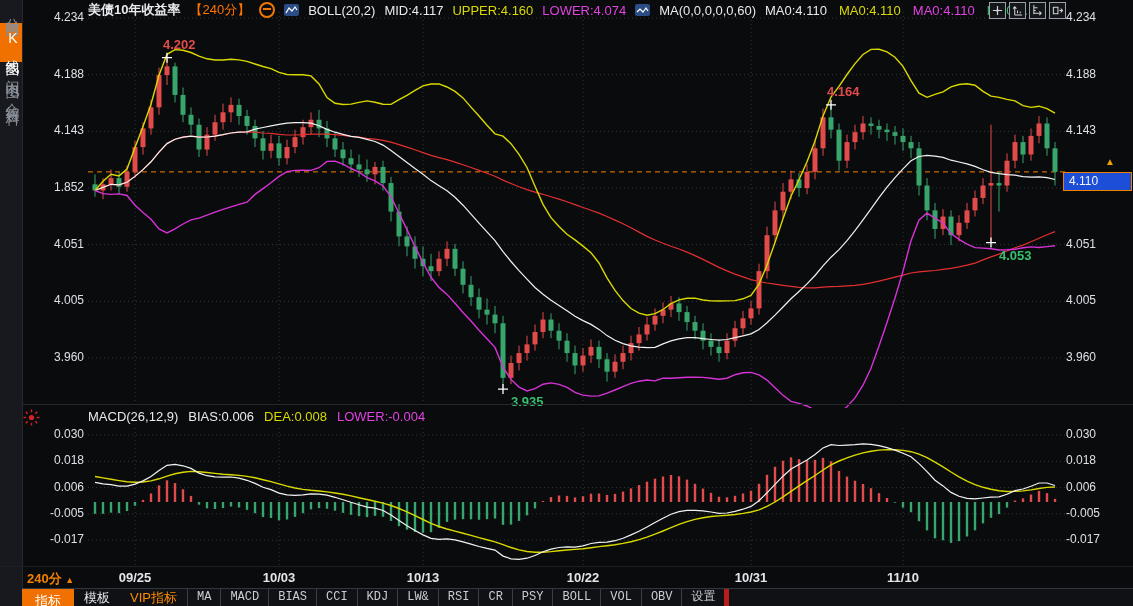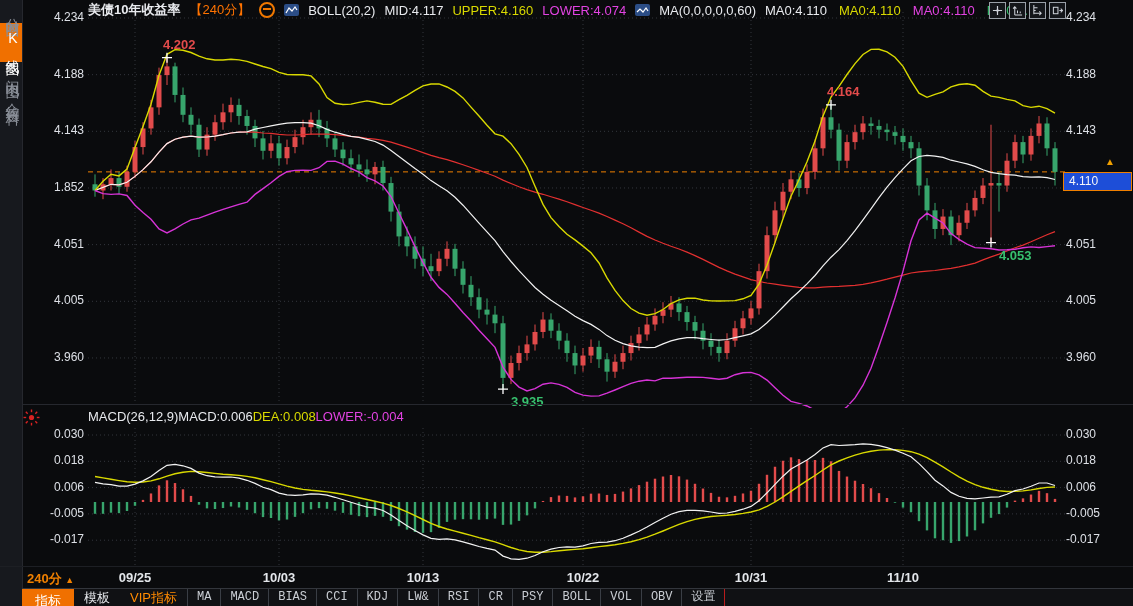--- a/index.html
+++ b/index.html
@@ -22,37 +22,37 @@
   .sq-icon{width:15px;height:15px;border:1px solid #9aa0a8;background:#14161a;display:flex;align-items:center;justify-content:center;cursor:pointer;}
   
   .tick{position:absolute;font-size:12px;color:#dde0e6;}
   .tick-l{width:84px;text-align:right;left:0;}
   .tick-r{left:1066px;text-align:left;}
   
   #main-svg{position:absolute;left:88px;top:12px;}
   #macd-svg{position:absolute;left:88px;top:428px;}
   .hline{position:absolute;left:22px;right:0;border-top:1px solid #26282e;height:0;}
   
-  #macd-header{position:absolute;left:88px;top:409px;display:flex;gap:0;align-items:center;font-size:13px;white-space:nowrap;z-index:5;}
+  #macd-header{position:absolute;left:88px;top:409px;display:flex;gap:10px;align-items:center;font-size:13px;white-space:nowrap;z-index:5;}
   #alarm-icon{position:absolute;left:23px;top:409px;z-index:5;}
   
   #price-badge{position:absolute;left:1063px;top:172px;width:62px;height:17px;border:1px solid #f08000;background:#1d4ed8;
     color:#f5f6f8;font-size:12px;line-height:17px;padding-left:5px;z-index:6;}
   #badge-arrow{position:absolute;left:1105px;top:156px;color:#f0a000;font-size:10px;z-index:6;}
   
   #dates-row{position:absolute;left:0;top:566px;width:1133px;height:21px;border-top:1px solid #1d1f24;}
   .date-lab{position:absolute;top:3px;transform:translateX(-50%);color:#e3e6ea;font-size:13px;font-weight:bold;}
   #period-label{position:absolute;left:27px;top:3px;color:#f08000;font-size:13px;font-weight:bold;cursor:pointer;}
   #period-label .arr{font-size:9px;}
   #toolbar{position:absolute;left:22px;top:588px;right:0;height:18px;display:flex;align-items:stretch;background:#101114;border-top:1px solid #33363c;}
   .tb{font-size:13px;line-height:17px;padding:0 10px;color:#e6e8ec;cursor:pointer;white-space:nowrap;}
   .tb.active{background:#f07000;color:#fff;padding:3px 13px;}
   .tb.vip{color:#ff8a00;}
   .tb.cell{font-family:"Liberation Mono","DejaVu Sans Mono",monospace;font-size:12px;color:#c9cdd3;border-left:1px solid #3a3e45;padding:0 9px;}
-  .tb.cell:last-child{border-right:1px solid #b91c1c;}
+  .tb.cell:last-child{border-right:5px solid #b91c1c;}
   #watermark{position:absolute;left:993px;top:550px;font-size:43px;color:#c9ced6;letter-spacing:1px;z-index:8;font-weight:400;}
 </style>
 </head>
 <body>
 
 <div id="app">
   <div id="sidebar">
       <div class="side-item">分时图</div>
       <div class="side-item active">K线图</div>
       <div class="side-item">闪电图</div>
@@ -397,21 +397,21 @@
         <line x1="2.8" y1="2.8" x2="4.7" y2="4.7"></line>
           <line x1="12.3" y1="12.3" x2="14.2" y2="14.2"></line>
         <line x1="2.8" y1="14.2" x2="4.7" y2="12.3"></line>
           <line x1="12.3" y1="4.7" x2="14.2" y2="2.8"></line>
       </g>
       <circle cx="8.5" cy="8.5" r="2.6" fill="#d82222"></circle>
     </svg>
   </span>
   <div id="macd-header">
     <span class="c-white">MACD(26,12,9)</span>
-    <span class="c-white">MACD:0.006</span>
+    <span class="c-white">BIAS:0.006</span>
     <span class="c-yellow">DEA:0.008</span>
     <span class="c-magenta">LOWER:-0.004</span>
   </div>
 
   <div id="macd-left-ticks"></div>
   <div id="macd-right-ticks"></div>
   <svg id="macd-svg" width="978" height="138">
       <line x1="0" x2="978" y1="7" y2="7" stroke="#33363d" stroke-width="1" stroke-dasharray="1 3"></line>
       <line x1="0" x2="978" y1="33.3" y2="33.3" stroke="#33363d" stroke-width="1" stroke-dasharray="1 3"></line>
       <line x1="0" x2="978" y1="59.6" y2="59.6" stroke="#33363d" stroke-width="1" stroke-dasharray="1 3"></line>

